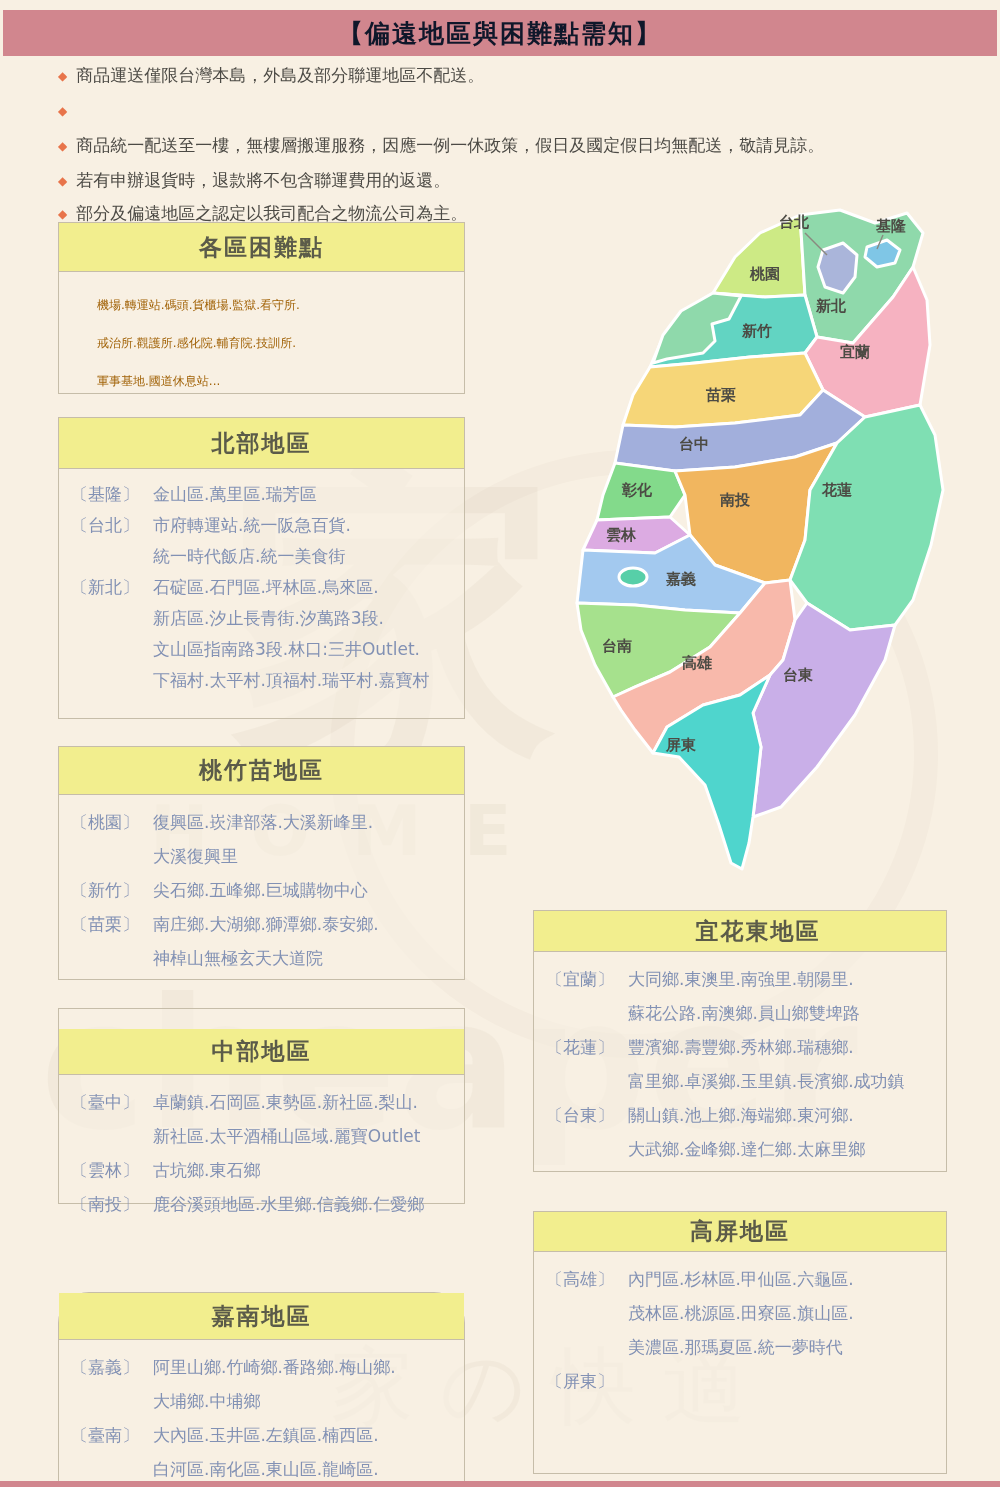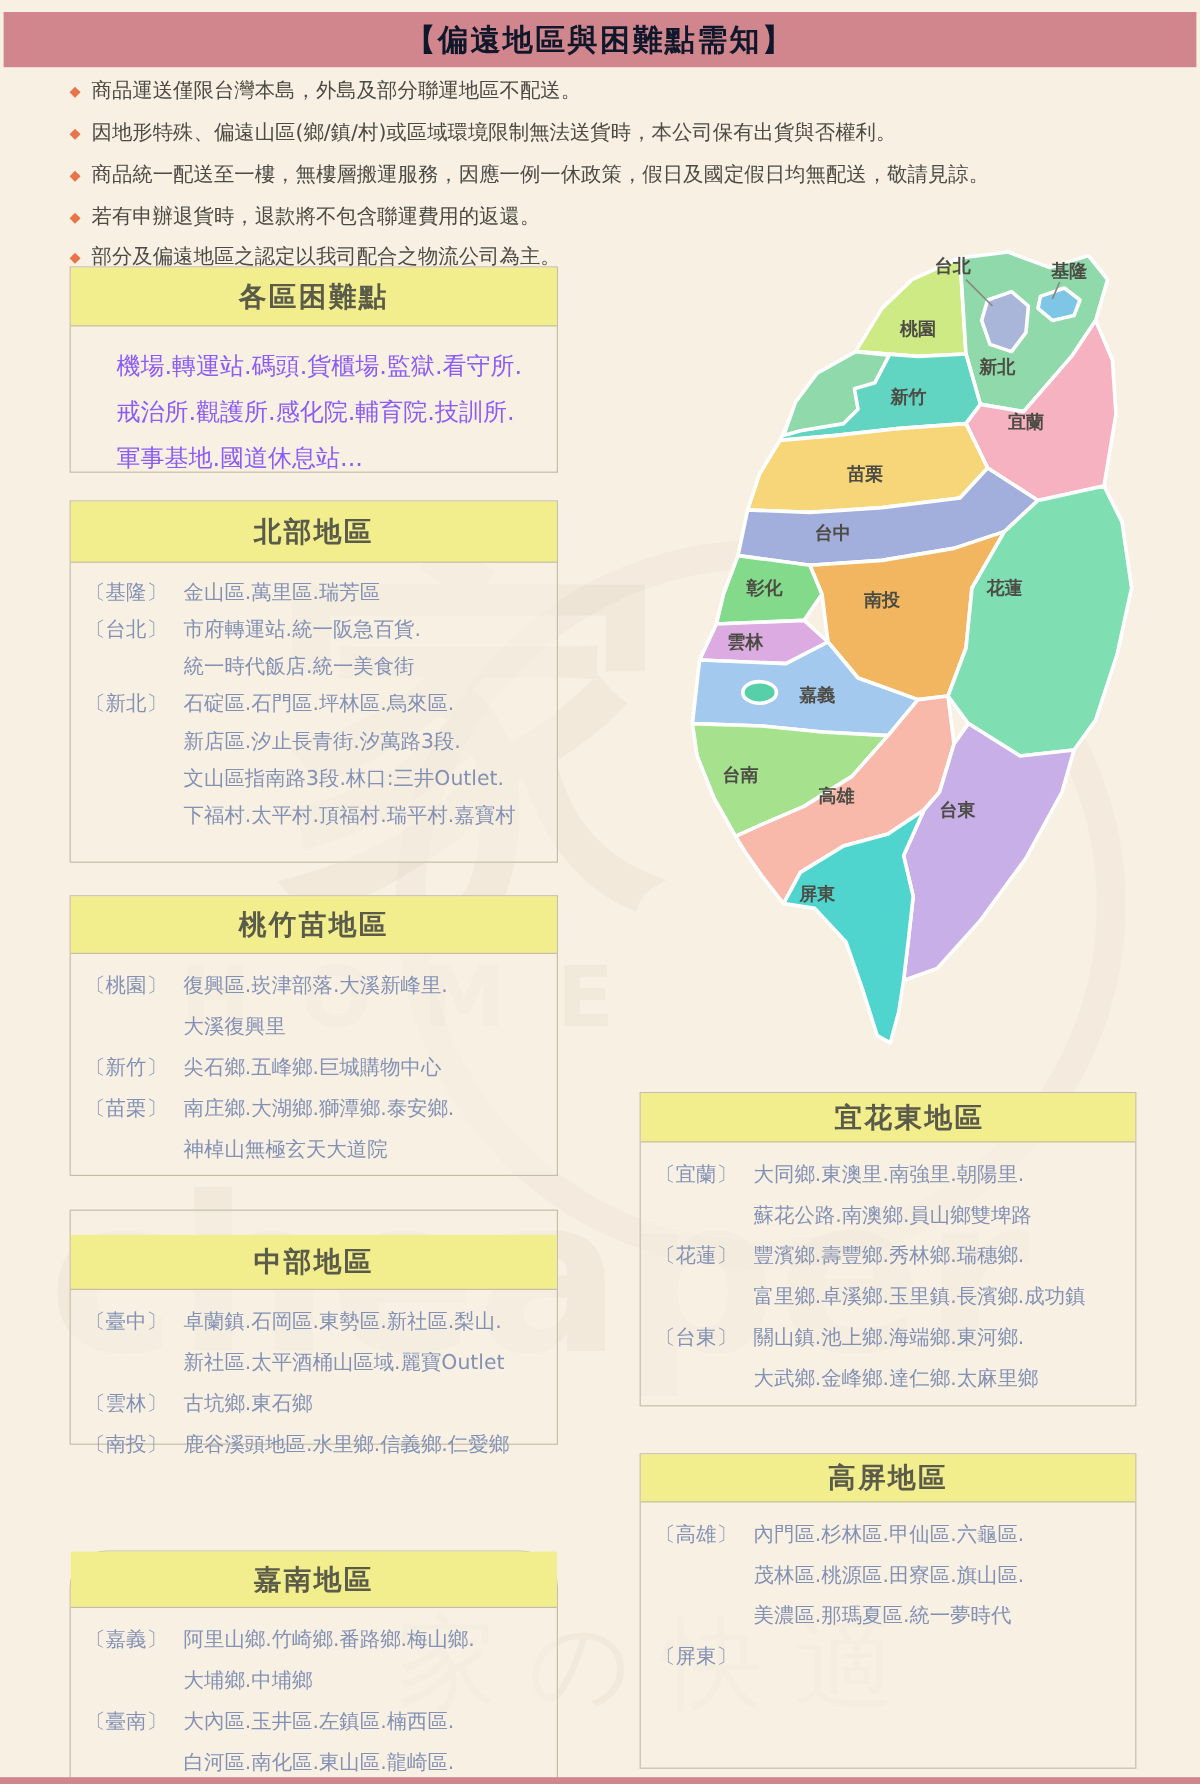--- a/index.html
+++ b/index.html
@@ -29,21 +29,21 @@
   .diamond{color:#e8744a;font-size:12px;margin-right:9px;transform:translateY(1px);}
   
   .box{position:absolute;z-index:2;border:1px solid #c6bda9;background:rgba(248,240,227,.55);}
   .box-header{background:#f2ee8e;border-bottom:1px solid #c6bda9;
     display:flex;align-items:center;justify-content:center;}
   .box-title{font-size:23px;font-weight:700;color:#5b5b49;letter-spacing:2px;}
   .box-body{padding:10px 8px 0 12px;}
   .entry{display:flex;font-size:17px;color:#8291b4;}
   .entry-label{flex:0 0 82px;white-space:nowrap;}
   .entry-text{flex:1;white-space:pre-line;}
-  .plain-body{font-size:20px;color:#8b5cf6;white-space:pre-line;
+  .plain-body{font-size:12px;color:#a16207;white-space:pre-line;
     padding:14px 0 0 38px;line-height:38px;}
   
   #box-difficult{left:58px;top:222px;width:405px;height:170px;}
   #box-difficult .box-header{height:48px;}
   #box-north{left:58px;top:417px;width:405px;height:300px;}
   #box-north .box-header{height:50px;}
   #box-north .entry{line-height:31px;}
   #box-taozhumiao{left:58px;top:746px;width:405px;height:232px;}
   #box-taozhumiao .box-header{height:47px;text-align:right;}
   #box-taozhumiao .entry{line-height:34px;}
@@ -80,21 +80,20 @@
 <div class="banner">
   <span class="banner-title">【偏遠地區與困難點需知】</span>
 </div>
 
 <div class="notice" style="top:62px">
     <span class="diamond">◆</span>
     <span>商品運送僅限台灣本島，外島及部分聯運地區不配送。</span>
   </div>
 <div class="notice" style="top:97px">
     <span class="diamond">◆</span>
-    <span>因地形特殊、偏遠山區(鄉/鎮/村)或區域環境限制無法送貨時，本公司保有出貨與否權利。</span>
   </div>
 <div class="notice" style="top:132px">
     <span class="diamond">◆</span>
     <span>商品統一配送至一樓，無樓層搬運服務，因應一例一休政策，假日及國定假日均無配送，敬請見諒。</span>
   </div>
 <div class="notice" style="top:167px">
     <span class="diamond">◆</span>
     <span>若有申辦退貨時，退款將不包含聯運費用的返還。</span>
   </div>
 <div class="notice" style="top:200px">

